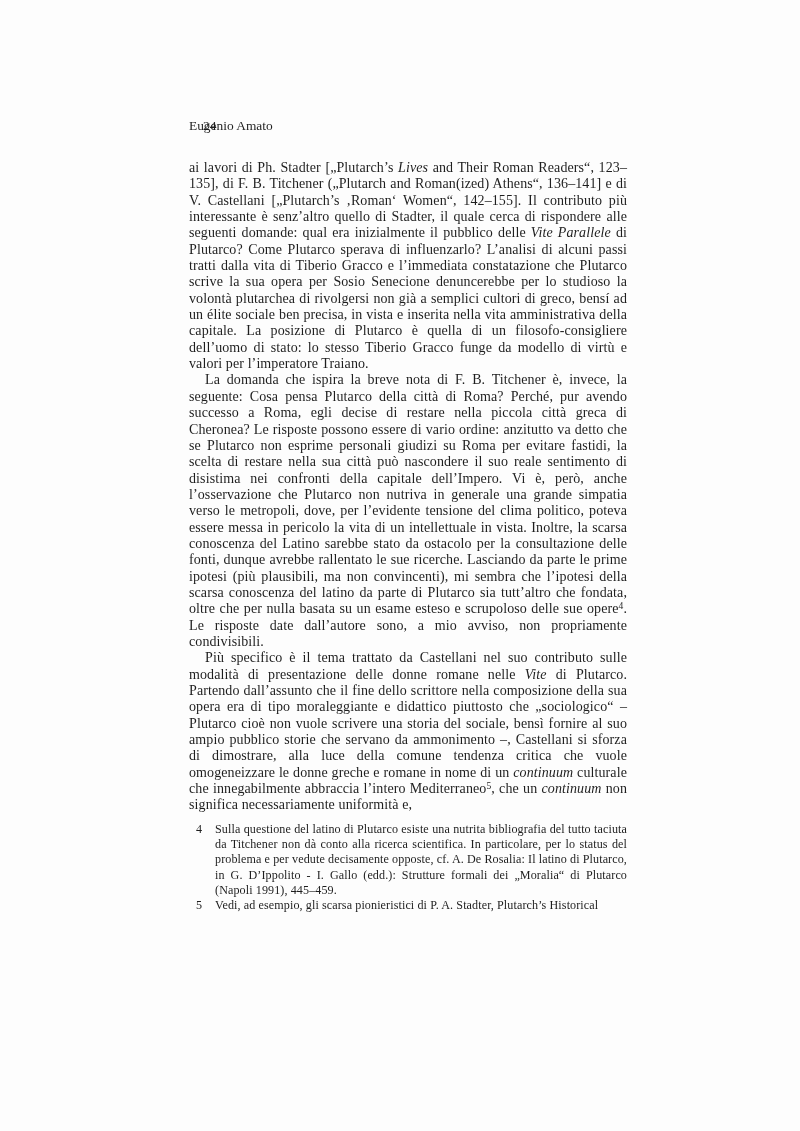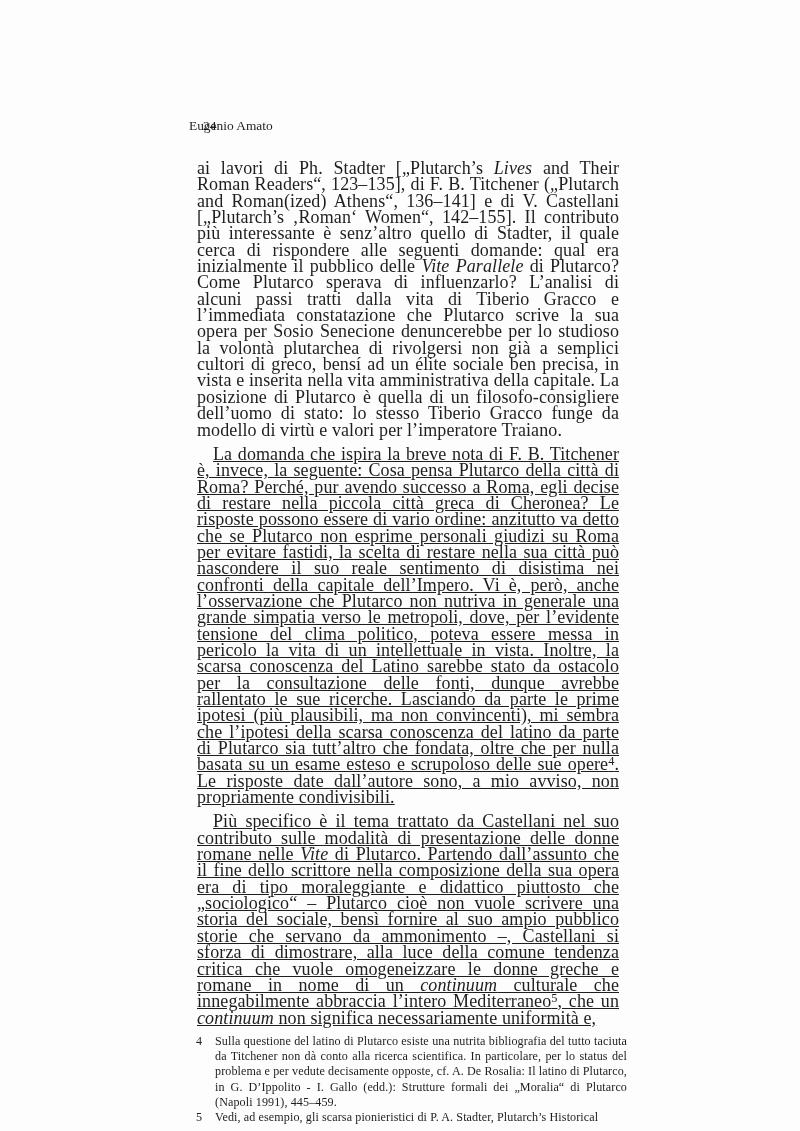--- a/index.html
+++ b/index.html
@@ -31,29 +31,28 @@
   .pagenum {
     position: absolute;
     left: -3px;
     top: 0;
     margin-left: 17px;
   }
   .author {
     display: block;
   }
   .body-text p {
-    margin: 8px;
-    font-size: 18px;
+    margin: 0;
+    font-size: 14px;
     line-height: 16.35px;
     text-align: justify;
     letter-spacing: 0.1px;
   }
   .body-text p.indent {
     text-indent: 16px;
-    text-decoration: underline;
   }
   .body-text em, .footnotes em {
     font-style: italic;
   }
   sup.fn-ref {
     font-size: 0.68em;
     line-height: 0;
     vertical-align: baseline;
     position: relative;
     top: -0.45em;

